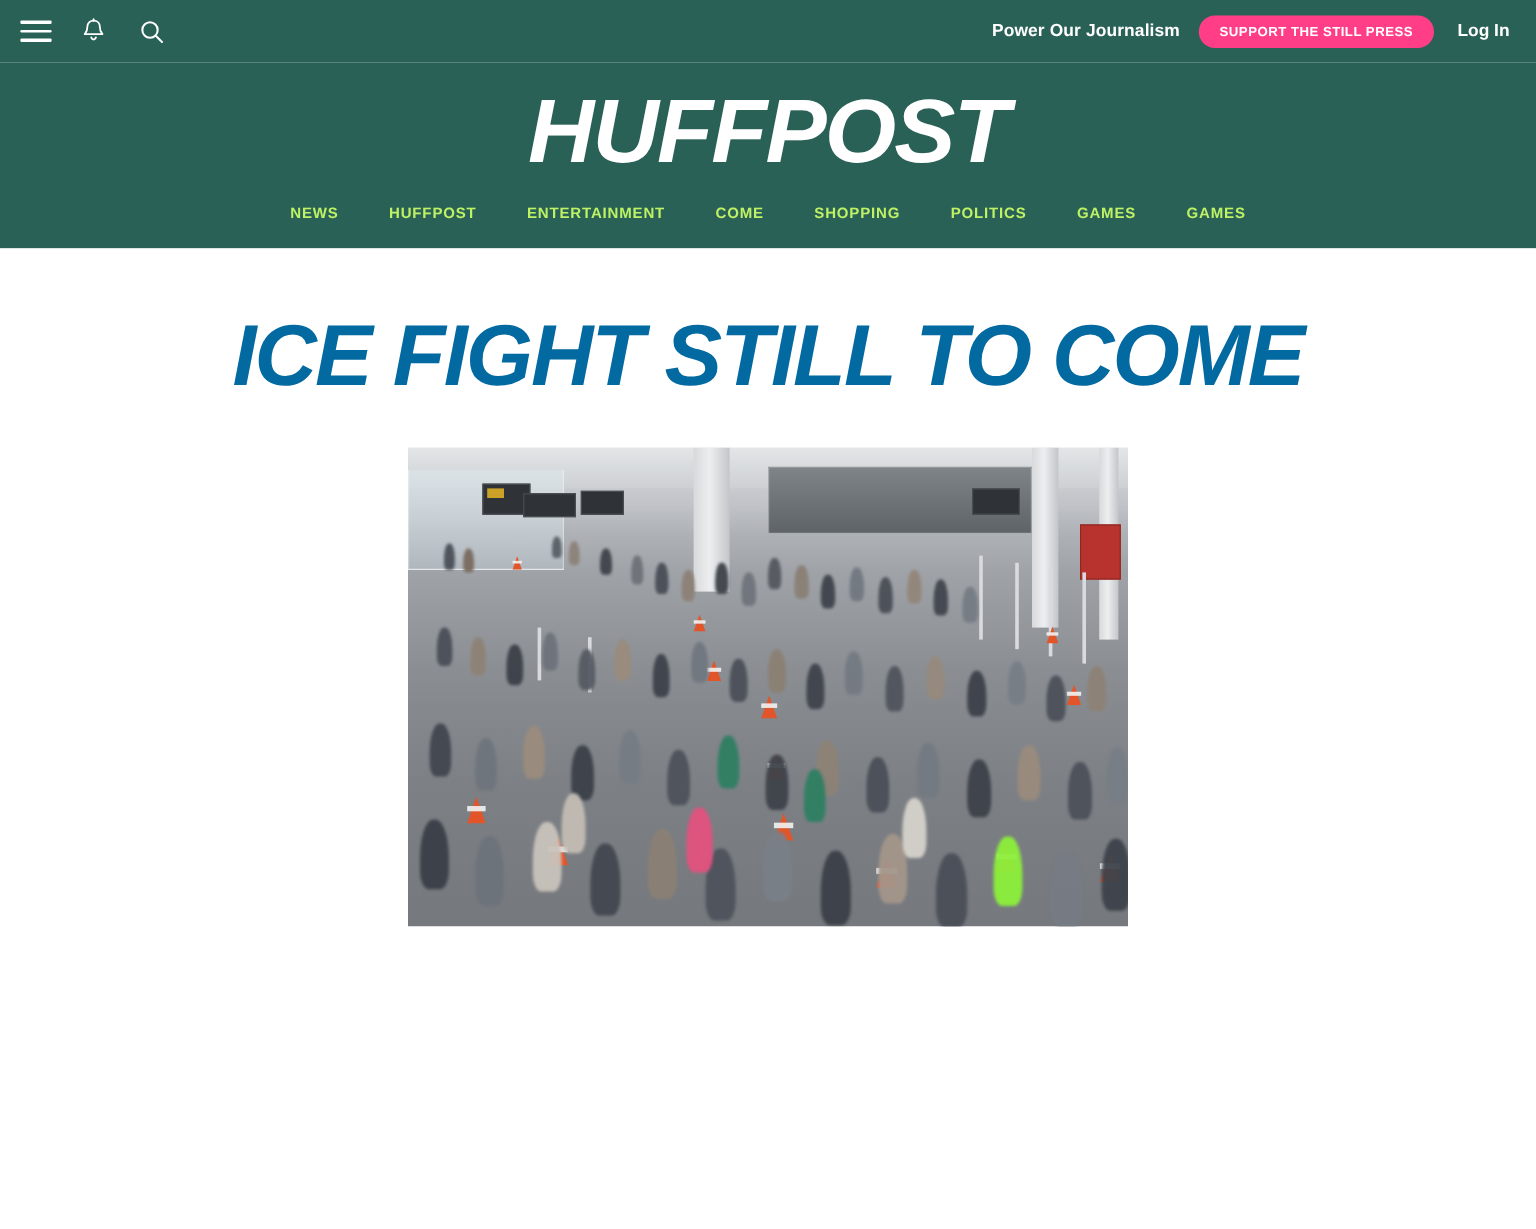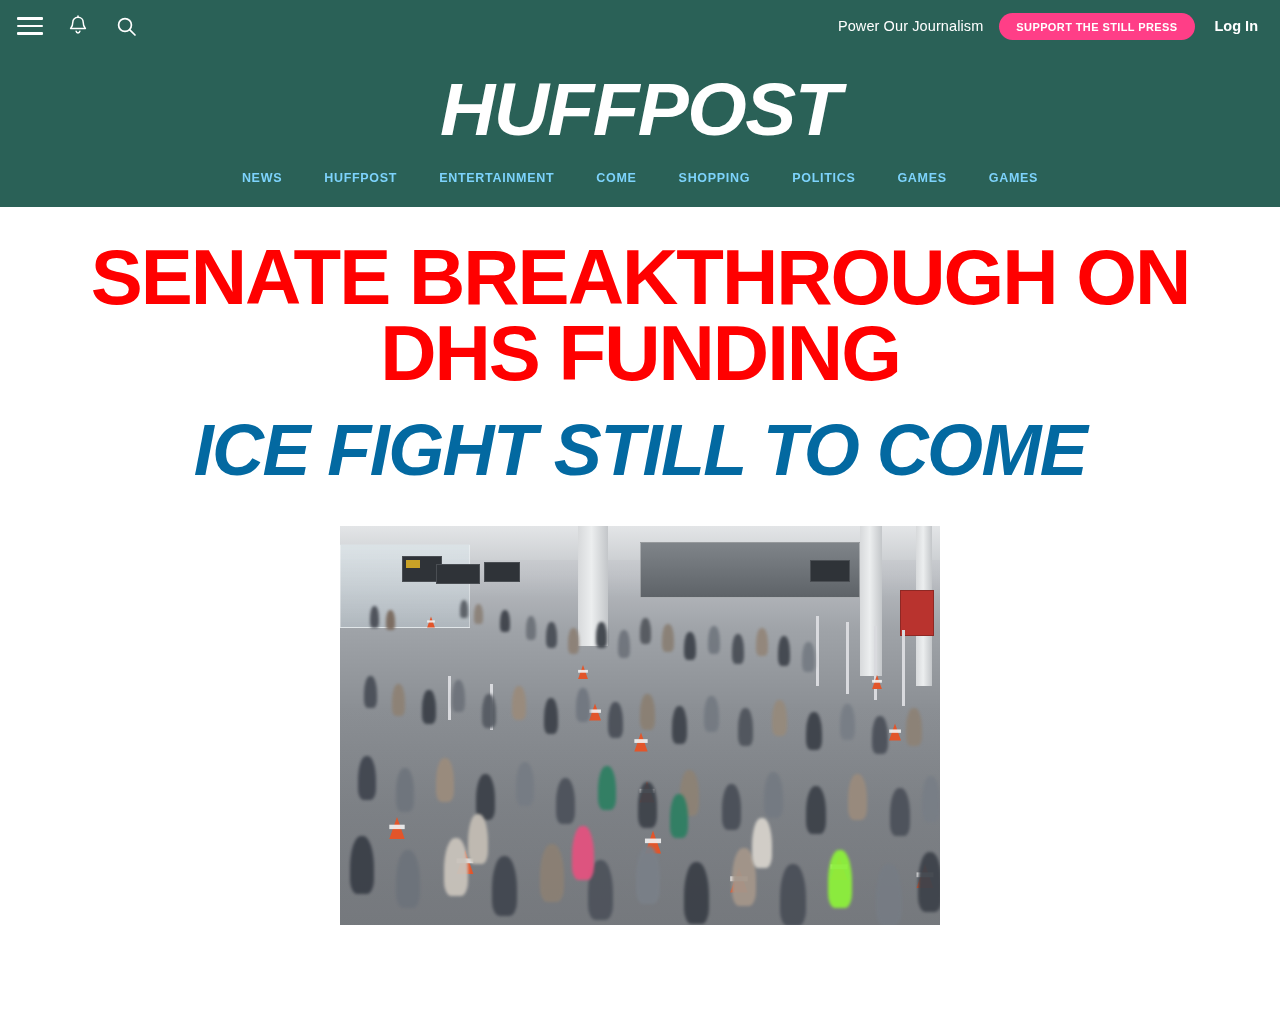--- a/index.html
+++ b/index.html
@@ -51,21 +51,21 @@
   }
   .topbar-right {
     margin-left: auto;
     display: flex;
     align-items: center;
     gap: 16px;
   }
   .power-journalism {
     color: #ffffff;
     font-size: 14.5px;
-    font-weight: 400;
+    font-weight: 700;
     letter-spacing: 0.1px;
     text-align: center;
   }
   .support-btn {
     background: #ff3e87;
     color: #ffffff;
     border: none;
     border-radius: 999px;
     font-size: 11px;
     font-weight: 700;
@@ -103,21 +103,21 @@
     transform: scaleX(1.02);
   }
   .nav {
     display: flex;
     justify-content: center;
     align-items: center;
     gap: 0;
     padding-bottom: 18px;
   }
   .nav a {
-    color: #7dd3fc;
+    color: #bef264;
     font-size: 12.5px;
     font-weight: 700;
     letter-spacing: 0.7px;
     text-decoration: none;
     padding: 4px 21px;
     cursor: pointer;
     white-space: nowrap;
   }
 
   
@@ -282,21 +282,20 @@
     <a href="#">ENTERTAINMENT</a>
     <a href="#">COME</a>
     <a href="#">SHOPPING</a>
     <a href="#">POLITICS</a>
     <a href="#">GAMES</a>
     <a href="#">GAMES</a>
   </nav>
 </div>
 
 <div class="hero">
-  <h1 class="hero-headline">SENATE BREAKTHROUGH ON DHS FUNDING</h1>
   <h2 class="hero-subhead">ICE FIGHT STILL TO COME</h2>
 
   <div class="hero-image-wrap">
     <div class="photo"></div>
     <div class="ceiling"></div>
     <div class="floor"></div>
 
     <div class="pillar" style="left:238px;height:120px;width:30px;"></div>
     <div class="pillar" style="left:520px;height:150px;width:22px;"></div>
     <div class="pillar" style="left:576px;height:160px;width:16px;"></div>

